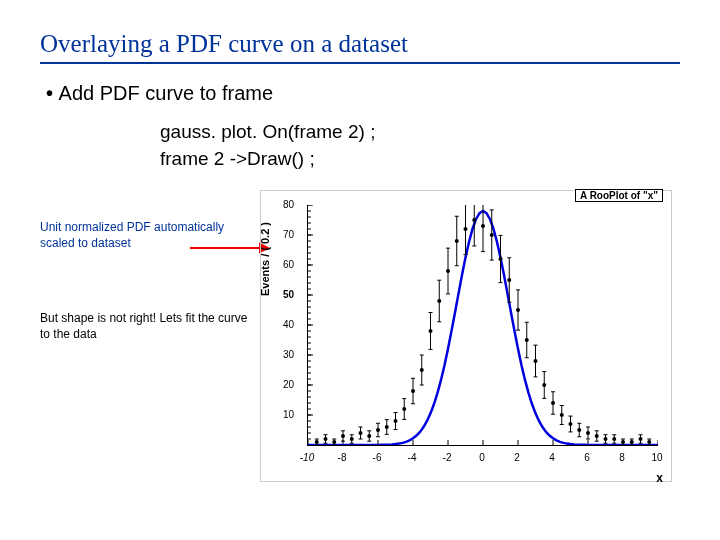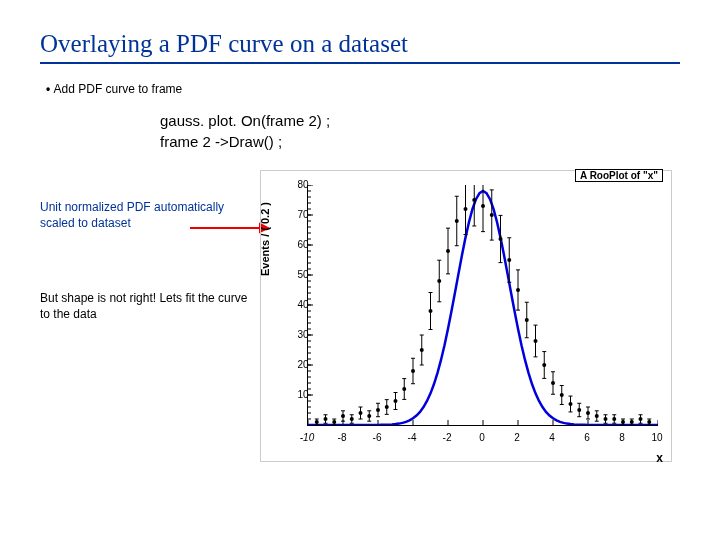--- a/index.html
+++ b/index.html
@@ -1,29 +1,29 @@
 <!DOCTYPE html>
 <html><head>
 <meta charset="utf-8">
 <style>
 body{margin:0;padding:30px 40px;font-family:Verdana,Geneva,sans-serif;background:#fff;color:#000;width:720px;height:540px;box-sizing:border-box}
 .title{color:#003399;font-size:25px;font-family:"Comic Sans MS",cursive;border-bottom:2px solid #003399;padding-bottom:4px;margin-bottom:18px}
-.bullet{font-size:12px;margin:10px 0 14px 6px}
+.bullet{font-size:20px;margin:10px 0 14px 6px}
 .bullet::before{content:"• ";font-weight:bold}
-.code{font-size:15px;margin-left:120px;line-height:1.4}
+.code{font-size:19px;margin-left:120px;line-height:1.4}
 .row{display:flex;align-items:flex-start;margin-top:18px}
 .left{width:220px;font-size:12px;line-height:1.3}
 .note1{color:#003399;margin-top:30px}
 .note2{color:#000;margin-top:60px}
 .plot{position:relative;width:410px;height:290px;border:1px solid #ccc}
 .ptitle{position:absolute;top:-2px;right:8px;font:bold 10px sans-serif;background:#fff;border:1px solid #000;padding:0 4px}
 .ylab{position:absolute;left:-2px;top:50%;transform:rotate(-90deg) translateX(40px);transform-origin:left top;font:bold 11px sans-serif}
 .xlab{position:absolute;right:8px;bottom:-4px;font:bold 12px sans-serif}
 .axes{position:absolute;left:46px;top:14px;width:350px;height:240px;border-left:1.5px solid #000;border-bottom:1.5px solid #000}
-.ytick{position:absolute;left:32px;font:10px sans-serif;text-align:center;width:20px}
+.ytick{position:absolute;left:22px;font:10px sans-serif;text-align:left;width:20px}
 .xtick{position:absolute;bottom:0;font:10px sans-serif;transform:translateX(-50%)}
 svg{position:absolute;left:0;top:0}
 .arrow{position:absolute;stroke:#ee0000;stroke-width:2;fill:none}
 .pt{fill:#000}
 .eb{stroke:#000;stroke-width:1}
 .curve{stroke:#0000dd;stroke-width:2.5;fill:none}
 .minor{stroke:#000;stroke-width:1}
 </style>
 </head>
 <body>
@@ -269,21 +269,21 @@
             <line class="eb" x1="339.25" y1="234" x2="343.25" y2="234"></line>
             <line class="eb" x1="339.25" y1="240" x2="343.25" y2="240"></line>
             <circle class="pt" cx="341.25" cy="237" r="2"></circle>
           </svg>
       </div>
       <div id="yticks">
           <div class="ytick" style="top: 218px;">10</div>
           <div class="ytick" style="top: 188px;">20</div>
           <div class="ytick" style="top: 158px;">30</div>
           <div class="ytick" style="top: 128px;">40</div>
-          <div class="ytick" style="top: 98px;">50</div>
+          <div class="ytick" style="top: 98px; font-weight: bold;">50</div>
           <div class="ytick" style="top: 68px;">60</div>
           <div class="ytick" style="top: 38px;">70</div>
           <div class="ytick" style="top: 8px;">80</div>
         </div>
         <div id="xticks">
           <div class="xtick" style="left: 46px; bottom: 18px; font-style: italic;">-10</div>
           <div class="xtick" style="left: 81px; bottom: 18px;">-8</div>
           <div class="xtick" style="left: 116px; bottom: 18px;">-6</div>
           <div class="xtick" style="left: 151px; bottom: 18px;">-4</div>
           <div class="xtick" style="left: 186px; bottom: 18px;">-2</div>

